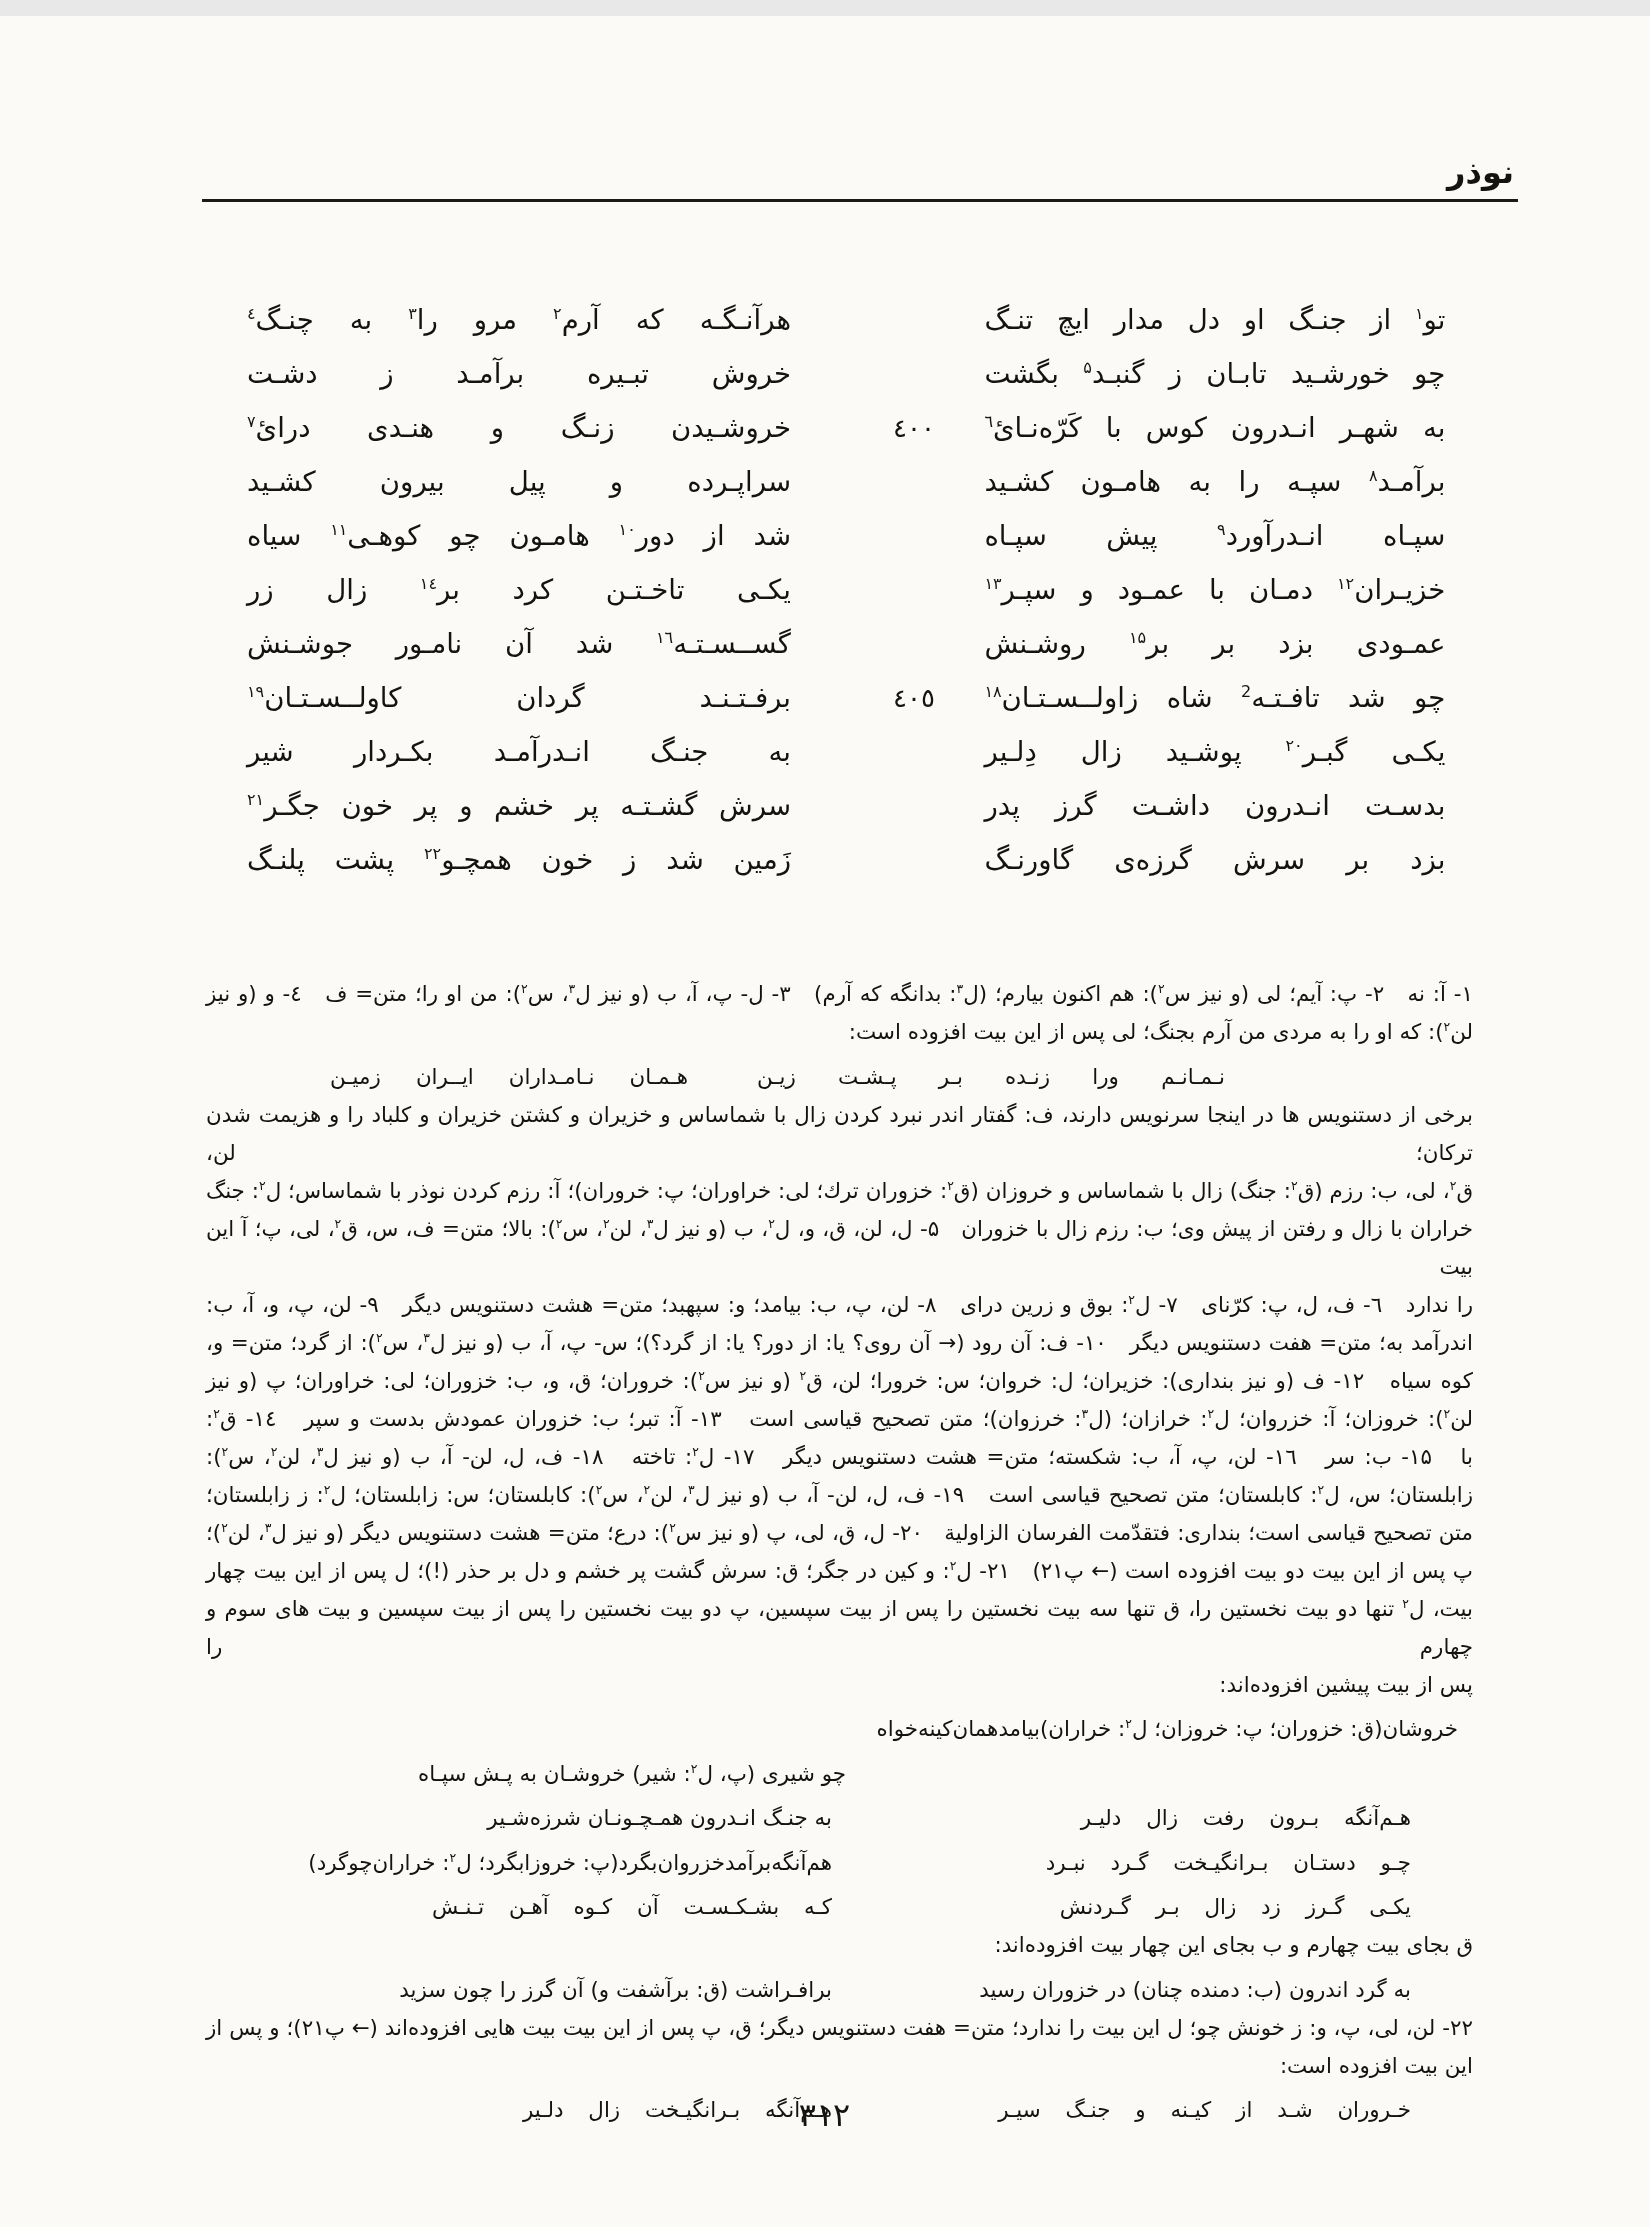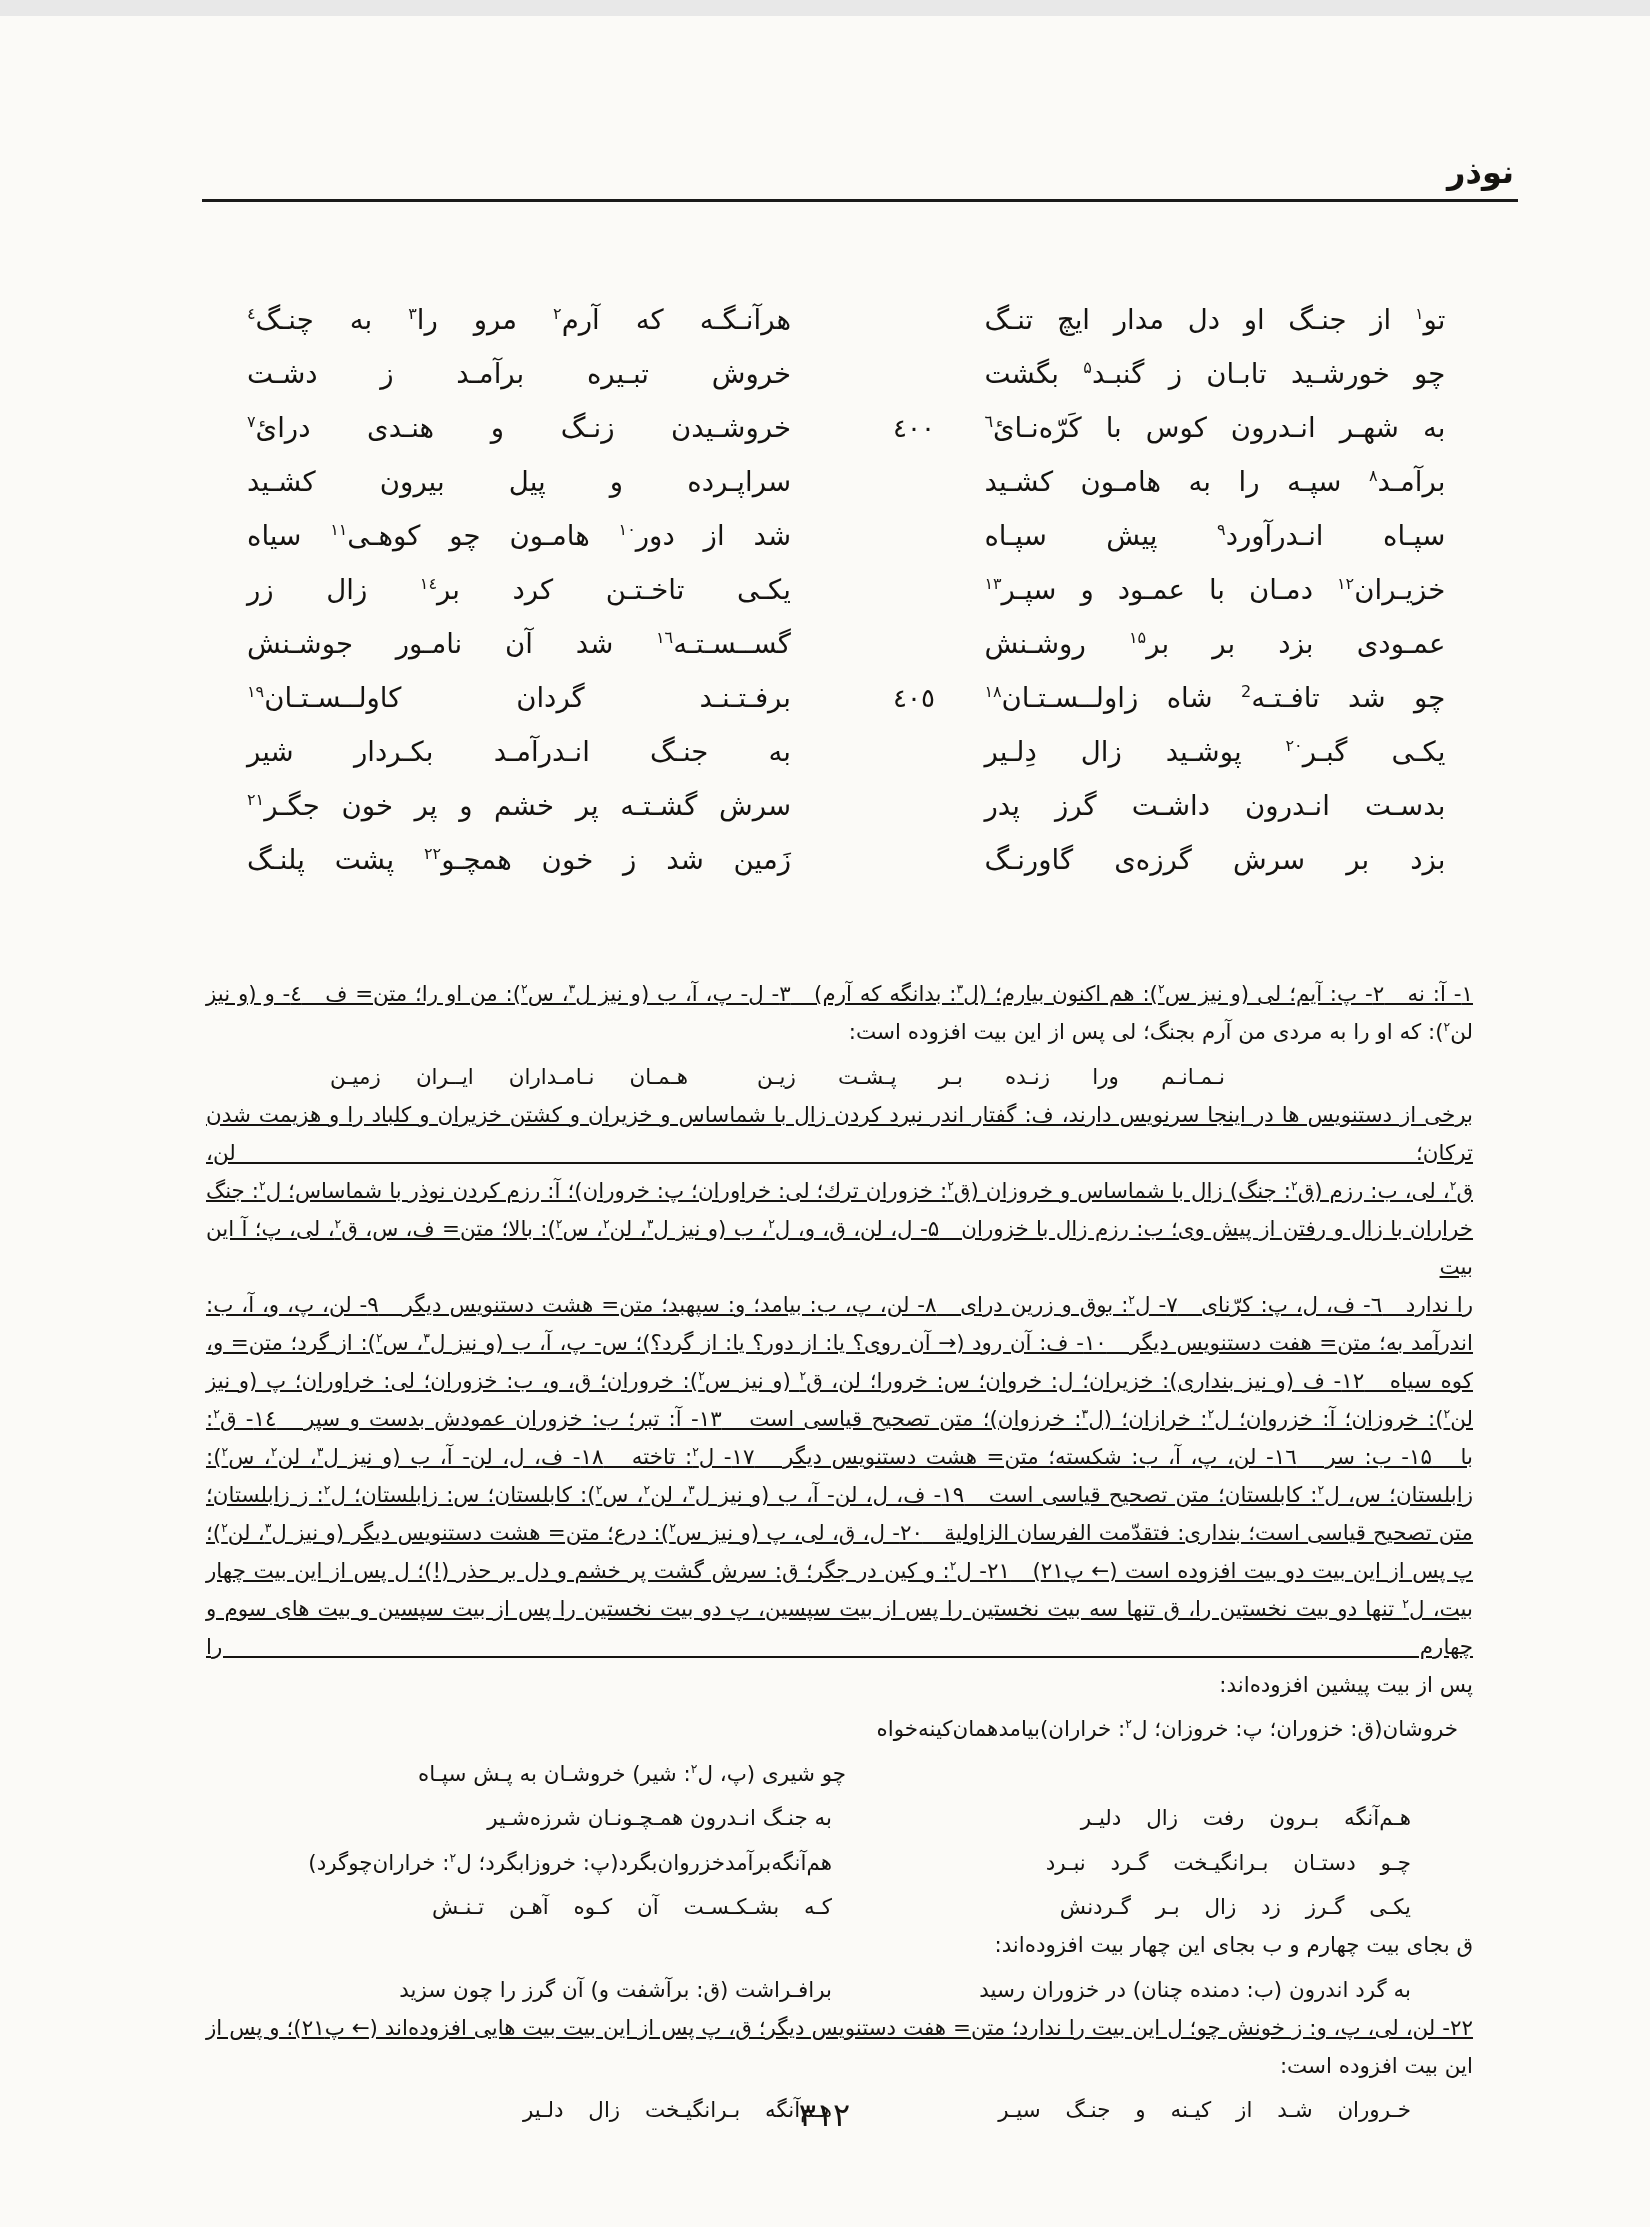--- a/index.html
+++ b/index.html
@@ -38,21 +38,21 @@
     line-height:54px;font-size:26px;text-align:left;
   }
   sup{font-size:58%;line-height:0;vertical-align:super;}
   
   .apparatus{
     position:absolute;top:959px;right:177px;width:1267px;
     font-size:21.4px;direction:rtl;
   }
   .fn-line{
     min-height:38px;line-height:38px;
-    text-align:justify;text-align-last:justify;text-decoration:underline;
+    text-align:justify;text-align-last:justify;
   }
   .fn-line-short{
     min-height:38px;line-height:38px;text-align:right;
   }
   .fn-vrow{position:relative;height:39px;line-height:39px;margin-top:5.5px;}
   .fn-vrow .fhem{position:absolute;top:0;white-space:nowrap;}
   .fn-vc-r{right:248px;width:468px;text-align:justify;text-align-last:justify;}
   .fn-vc-l{right:785px;width:358px;text-align:justify;text-align-last:justify;}
   .fn-vr-x{right:15px;}
   .fn-vl-x{right:627px;}

